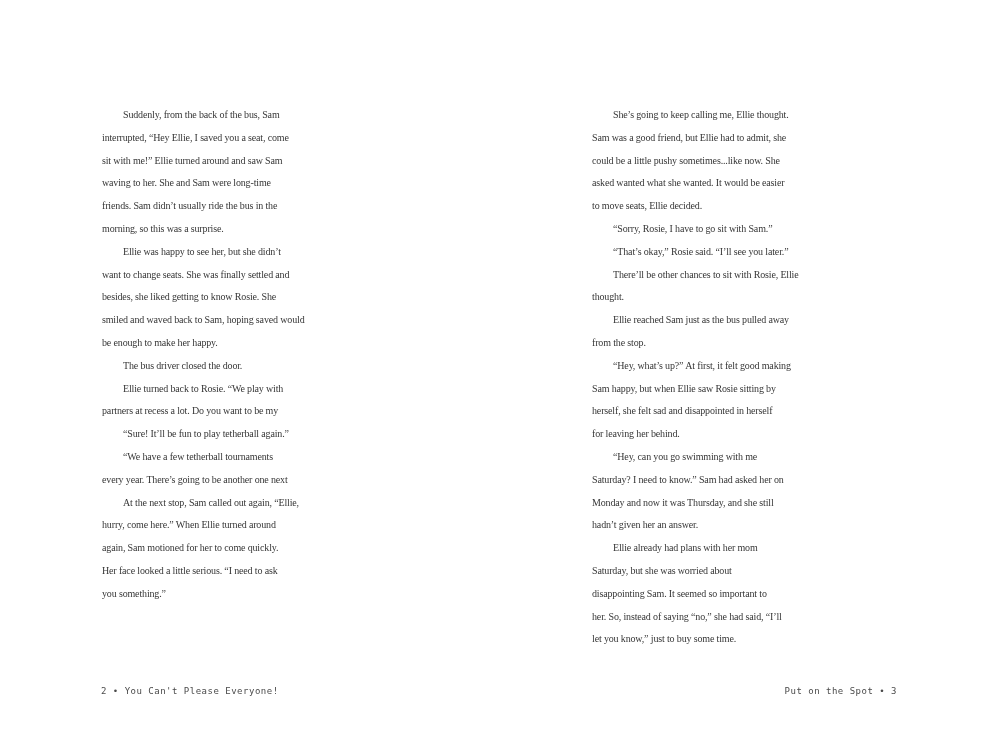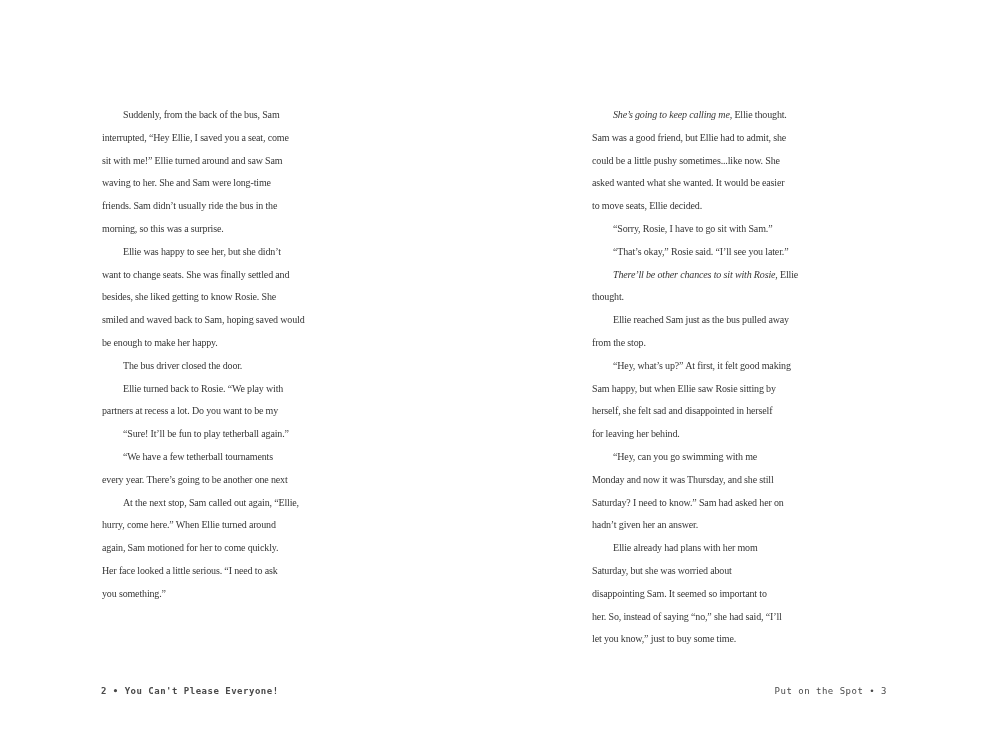--- a/index.html
+++ b/index.html
@@ -20,31 +20,31 @@
     color: #363636;
   }
   .text-col.left  { left: 102px; }
   .text-col.right { left: 592px; }
   .line {
     height: 22.8px;
     line-height: 22.8px;
     white-space: nowrap;
   }
   .line.indent { padding-left: 21px; }
-  .italic { font-style: italic; }
+  .italic { }
   .page-footer {
     position: absolute;
     top: 686px;
     font-family: "DejaVu Sans Mono", monospace;
     font-size: 9px;
     letter-spacing: 0.5px;
     color: #4a4a4a;
   }
-  .page-footer.left  { left: 101px; font-weight: bold; }
-  .page-footer.right { right: 113px; text-align: right; }
+  .page-footer.left  { left: 101px; }
+  .page-footer.right { right: 103px; text-align: right; }
 </style>
 </head>
 <body>
 
 <main class="spread">
 
   <section>
     <div class="text-col left">
         <div class="line indent"><span>Suddenly, from the back of the bus, Sam</span></div>
         <div class="line"><span>interrupted, “Hey Ellie, I saved you a seat, come</span></div>
@@ -83,22 +83,22 @@
         <div class="line indent"><span>“That’s okay,” Rosie said. “I’ll see you later.”</span></div>
         <div class="line indent"><span class="italic">There’ll be other chances to sit with Rosie,</span><span> Ellie</span></div>
         <div class="line"><span>thought.</span></div>
         <div class="line indent"><span>Ellie reached Sam just as the bus pulled away</span></div>
         <div class="line"><span>from the stop.</span></div>
         <div class="line indent"><span>“Hey, what’s up?” At first, it felt good making</span></div>
         <div class="line"><span>Sam happy, but when Ellie saw Rosie sitting by</span></div>
         <div class="line"><span>herself, she felt sad and disappointed in herself</span></div>
         <div class="line"><span>for leaving her behind.</span></div>
         <div class="line indent"><span>“Hey, can you go swimming with me</span></div>
+        <div class="line"><span>Saturday? I need to know.” Sam had asked her on</span></div>
         <div class="line"><span>Monday and now it was Thursday, and she still</span></div>
-        <div class="line"><span>Saturday? I need to know.” Sam had asked her on</span></div>
         <div class="line"><span>hadn’t given her an answer.</span></div>
         <div class="line indent"><span>Ellie already had plans with her mom</span></div>
         <div class="line"><span>Saturday, but she was worried about</span></div>
         <div class="line"><span>disappointing Sam. It seemed so important to</span></div>
         <div class="line"><span>her. So, instead of saying “no,” she had said, “I’ll</span></div>
         <div class="line"><span>let you know,” just to buy some time.</span></div>
       </div>
     <footer class="page-footer right">Put on the Spot • 3</footer>
   </section>
 

